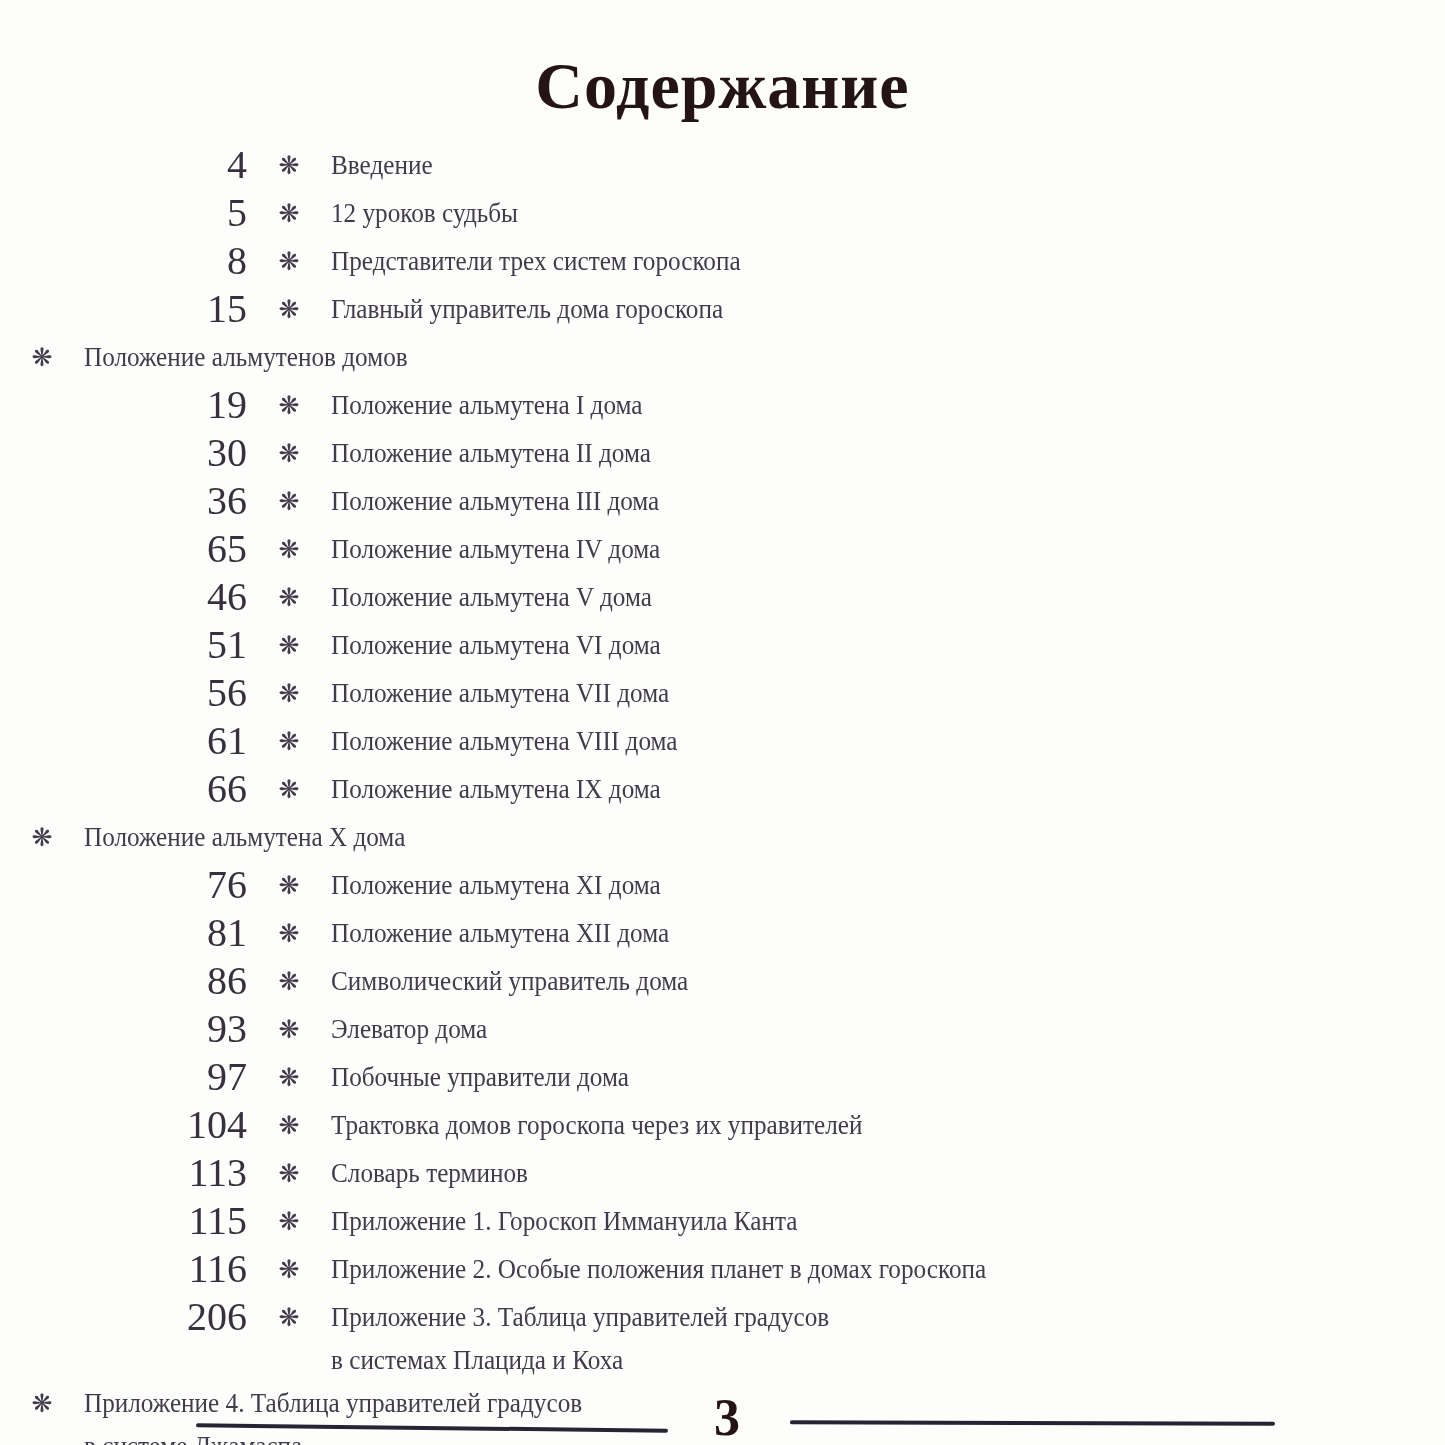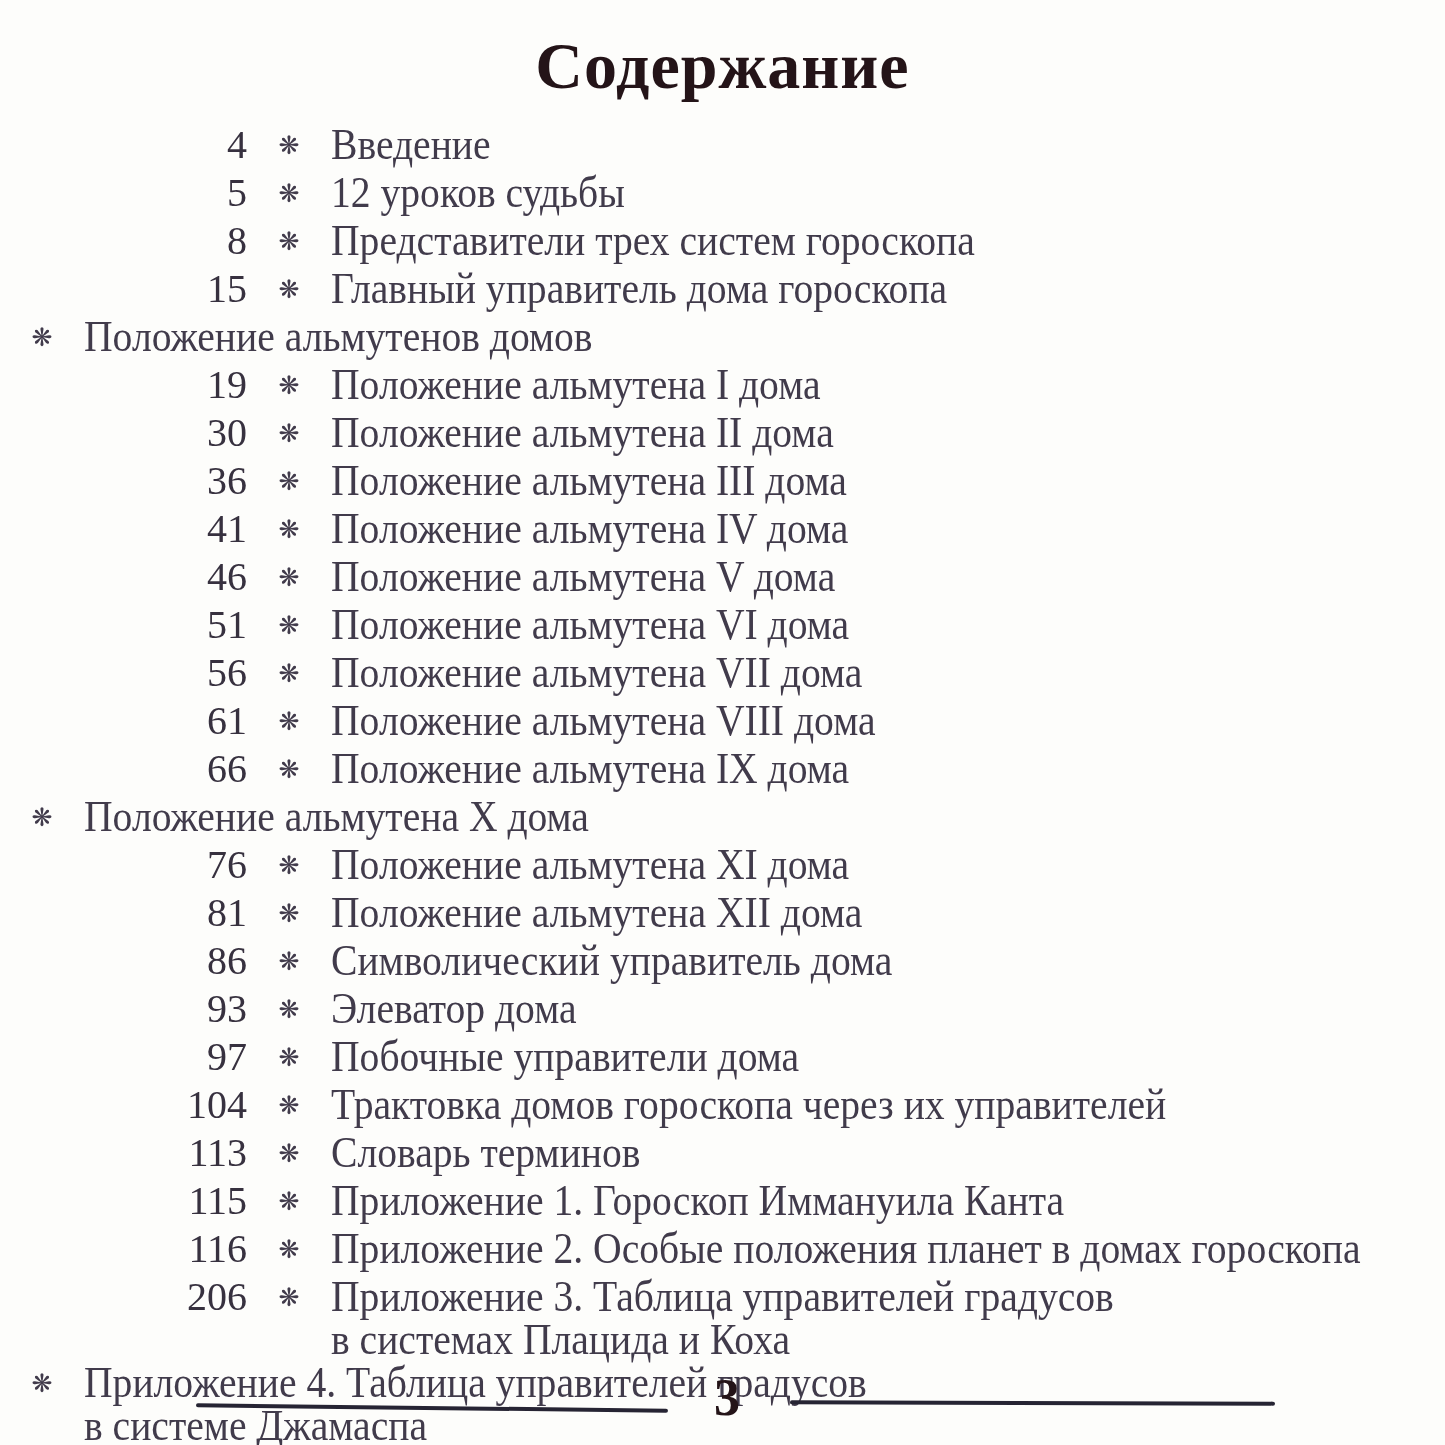--- a/index.html
+++ b/index.html
@@ -15,20 +15,21 @@
     background:var(--paper);
     font-family:"Liberation Serif", serif;
     color:var(--body-ink);
     overflow:hidden;
     position:relative;
   }
   .page{
     position:absolute;
     inset:0;
     background:var(--paper);
+    margin-top:20px;
   }
   .page-title{
     position:absolute;
     top:28px;
     left:0;
     width:100%;
     text-align:center;
     font-size:66px;
     font-weight:bold;
     letter-spacing:1px;
@@ -54,21 +55,21 @@
   .toc-star{
     flex:0 0 84px;
     text-align:center;
     font-family:"DejaVu Sans", sans-serif;
     font-size:25px;
     color:var(--body-ink);
     line-height:48px;
   }
   .toc-titles{
     flex:1 1 auto;
-    font-size:44px;
+    font-size:28px;
     color:var(--body-ink);
   }
   .toc-line{
     display:inline-block;
     transform:scaleX(0.9);
     transform-origin:0 50%;
     white-space:nowrap;
   }
   .toc-continuation{
     display:block;
@@ -177,21 +178,21 @@
 
       <div class="toc-row">
         <span class="toc-page">36</span>
         <span class="toc-star">❋</span>
         <span class="toc-titles">
           <span class="toc-line">Положение альмутена III дома</span>
         </span>
       </div>
 
       <div class="toc-row">
-        <span class="toc-page">41</span>
+        <span class="toc-page">65</span>
         <span class="toc-star">❋</span>
         <span class="toc-titles">
           <span class="toc-line">Положение альмутена IV дома</span>
         </span>
       </div>
 
       <div class="toc-row">
         <span class="toc-page">46</span>
         <span class="toc-star">❋</span>
         <span class="toc-titles">

